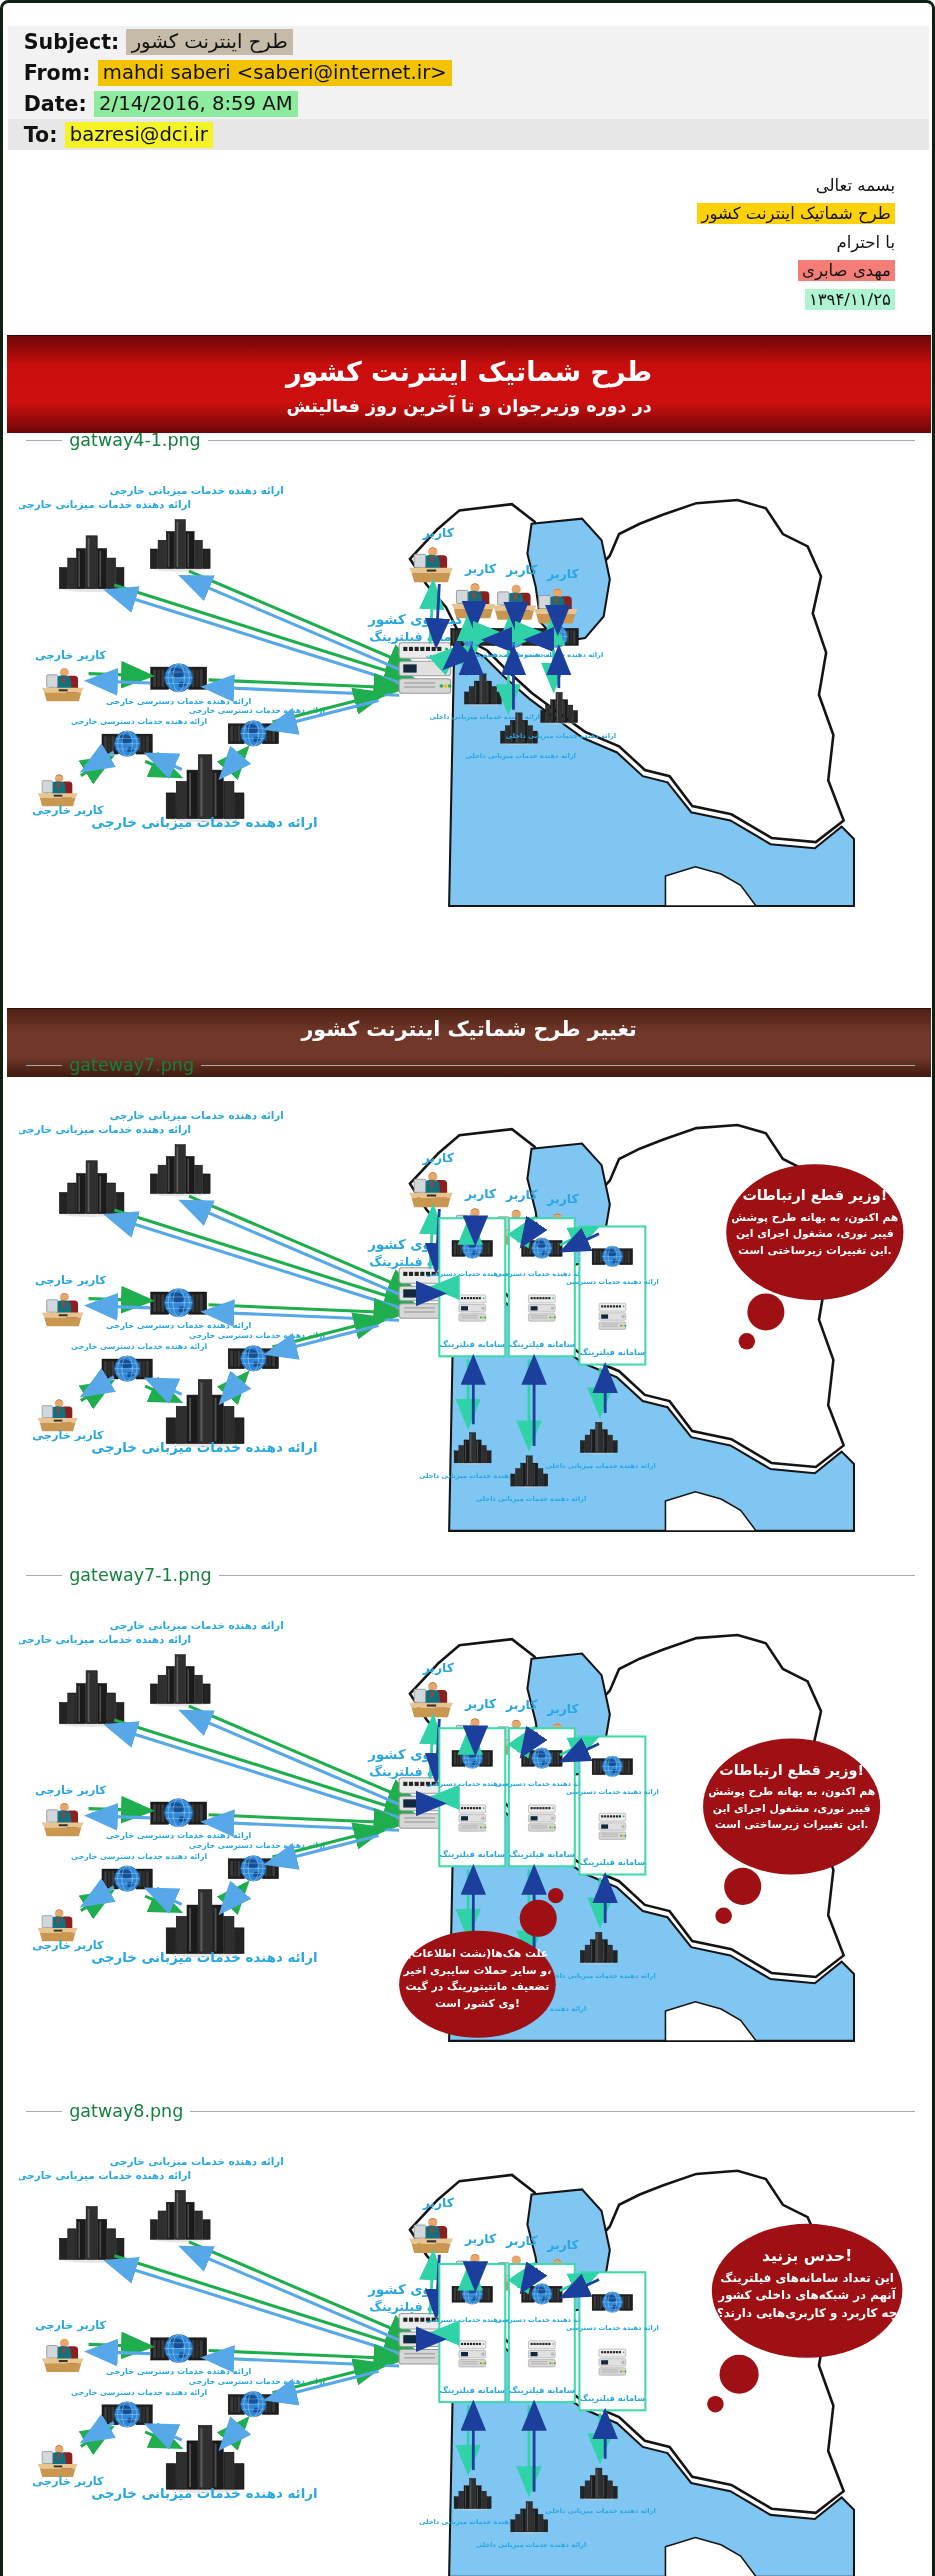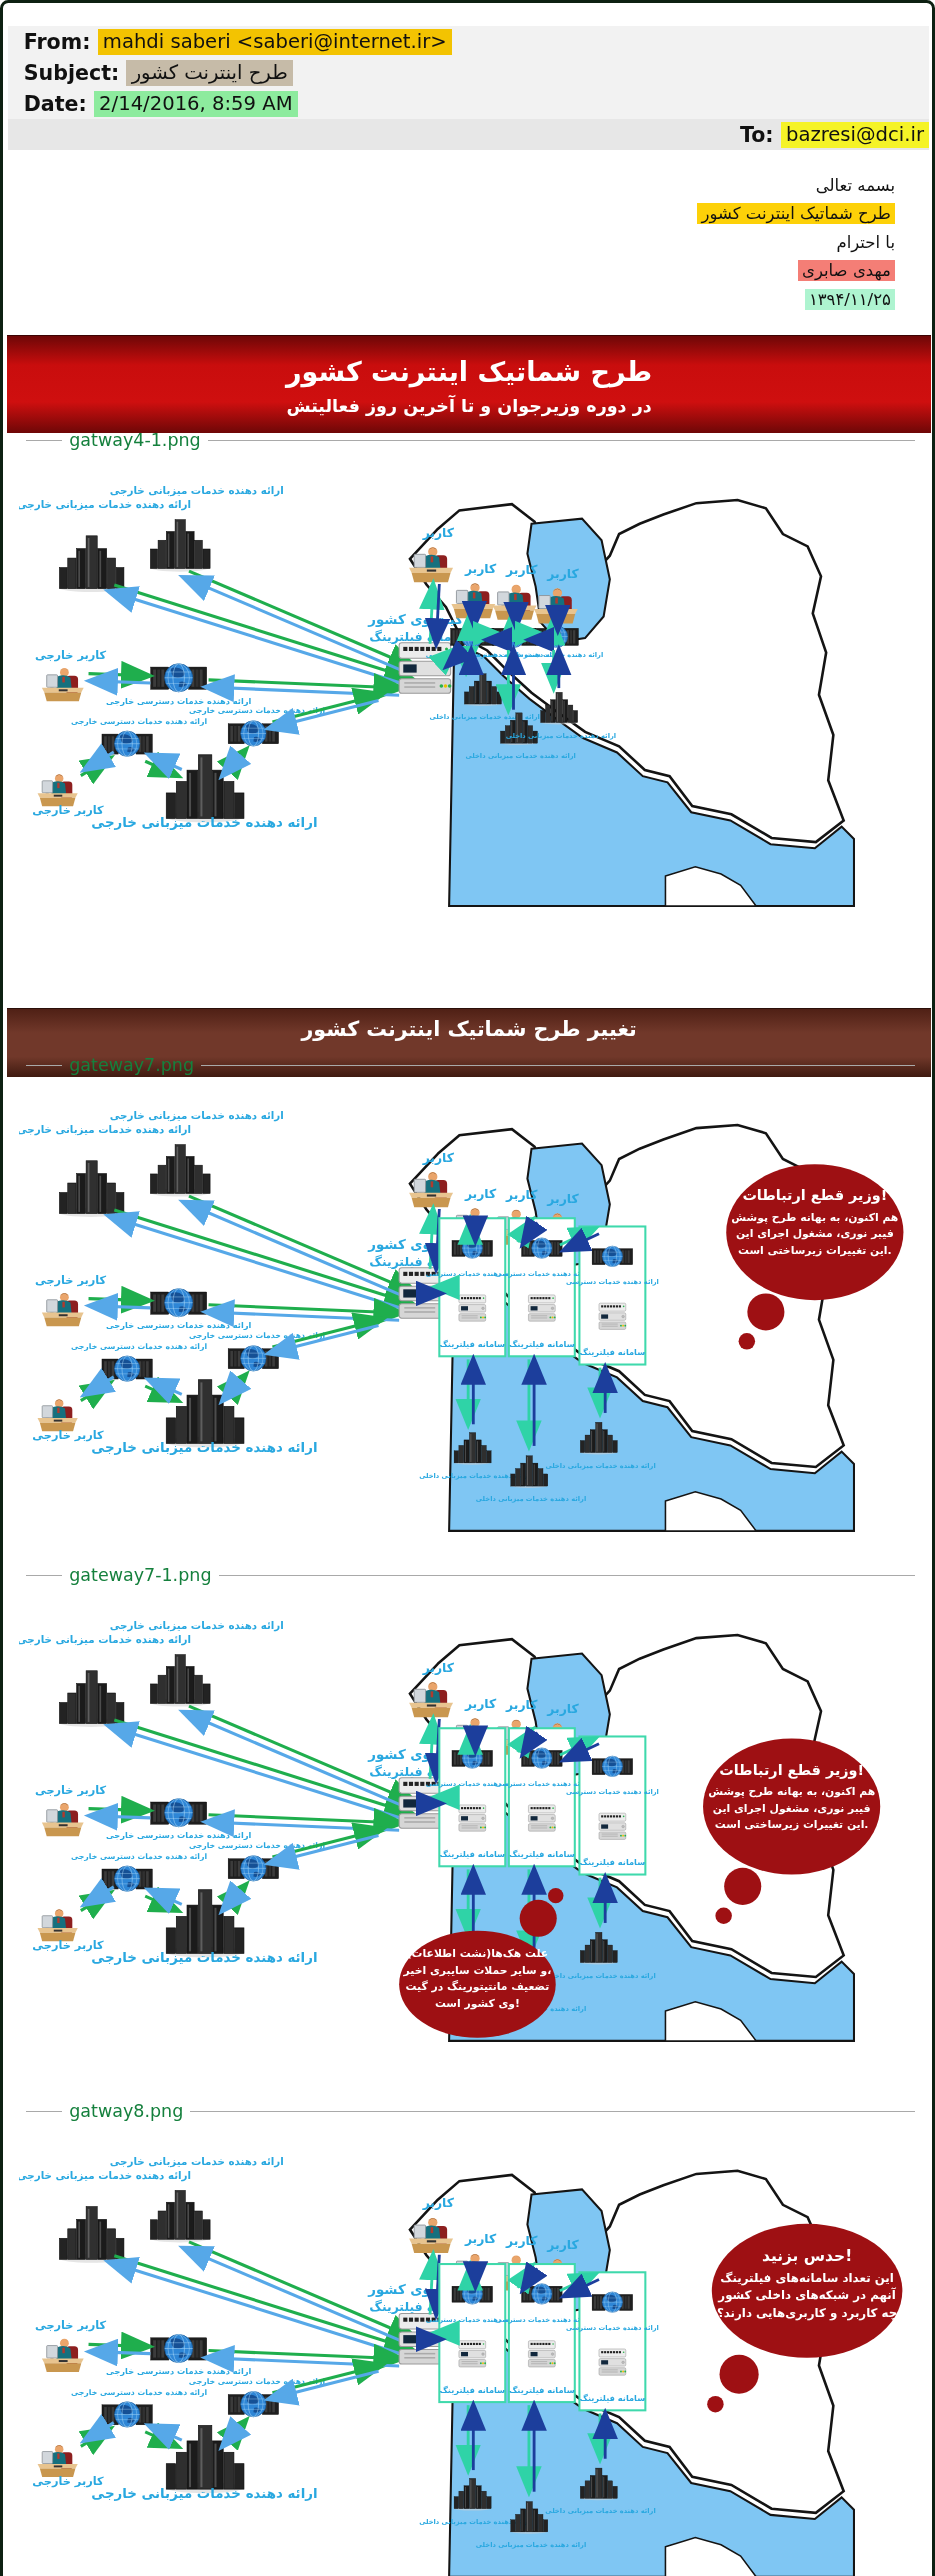--- a/index.html
+++ b/index.html
@@ -2,21 +2,21 @@
 <html style="font-size:8.2px"><head>
 <meta charset="utf-8">
 <style>
   html,body{margin:0;padding:0;background:#ffffff;}
   #page{position:relative;width:935px;height:3235px;background:#ffffff;
         border:3.6px solid #0d2012;border-radius:8.2px;box-sizing:border-box;
         overflow:hidden;font-family:"DejaVu Sans",sans-serif;}
   
   .hdr{position:absolute;left:5.2px;width:921px;}
   .hrow{display:flex;align-items:center;height:31px;padding-left:15.5px;background:#f2f2f2;}
-  .hrow.alt{background:#e7e7e7;justify-content:flex-end;}
+  .hrow.alt{background:#e7e7e7;}
   .hlabel{font-weight:bold;font-size:20.6px;color:#111;margin-right:7.2px;white-space:nowrap;}
   .hval{font-size:19.6px;color:#111;padding:1.5px 5.2px;white-space:nowrap;}
   .hl-subject{background:#c6bba8;direction:rtl;}
   .hl-from{background:#f3c301;}
   .hl-date{background:#8deb9e;text-align:right;}
   .hl-to{background:#f5f327;}
   
   #intro{position:absolute;top:169px;right:37px;text-align:right;direction:rtl;font-size:16.5px;color:#111;line-height:1.72;}
   #intro .hl-y{background:#fdd108;padding:1px 4.1px;}
   #intro .hl-r{background:#f47e76;padding:1px 4.1px;text-align:center;}
@@ -307,26 +307,26 @@
         <circle cx="110" cy="90" r="52" fill="#8fa0c6"></circle>
         <circle cx="190" cy="60" r="46" fill="#8fa0c6"></circle>
         <circle cx="20" cy="105" r="44" fill="#8fa0c6"></circle>
         <text x="-10" y="0" text-anchor="middle" fill="#ffffff" font-weight="bold" font-size="64">Internet</text>
       </g>
     </defs>
   </svg>
 
   <div class="hdr" style="top:23px">
     <div class="hrow">
+      <span class="hlabel">Subject:</span>
+      <span class="hval hl-subject">طرح اینترنت کشور</span>
+    </div>
+    <div class="hrow">
       <span class="hlabel">From:</span>
       <span class="hval hl-from">mahdi saberi &lt;saberi@internet.ir&gt;</span>
-    </div>
-    <div class="hrow">
-      <span class="hlabel">Subject:</span>
-      <span class="hval hl-subject">طرح اینترنت کشور</span>
     </div>
     <div class="hrow">
       <span class="hlabel">Date:</span>
       <span class="hval hl-date">2/14/2016, 8:59 AM</span>
     </div>
     <div class="hrow alt">
       <span class="hlabel">To:</span>
       <span class="hval hl-to">bazresi@dci.ir</span>
     </div>
   </div>

